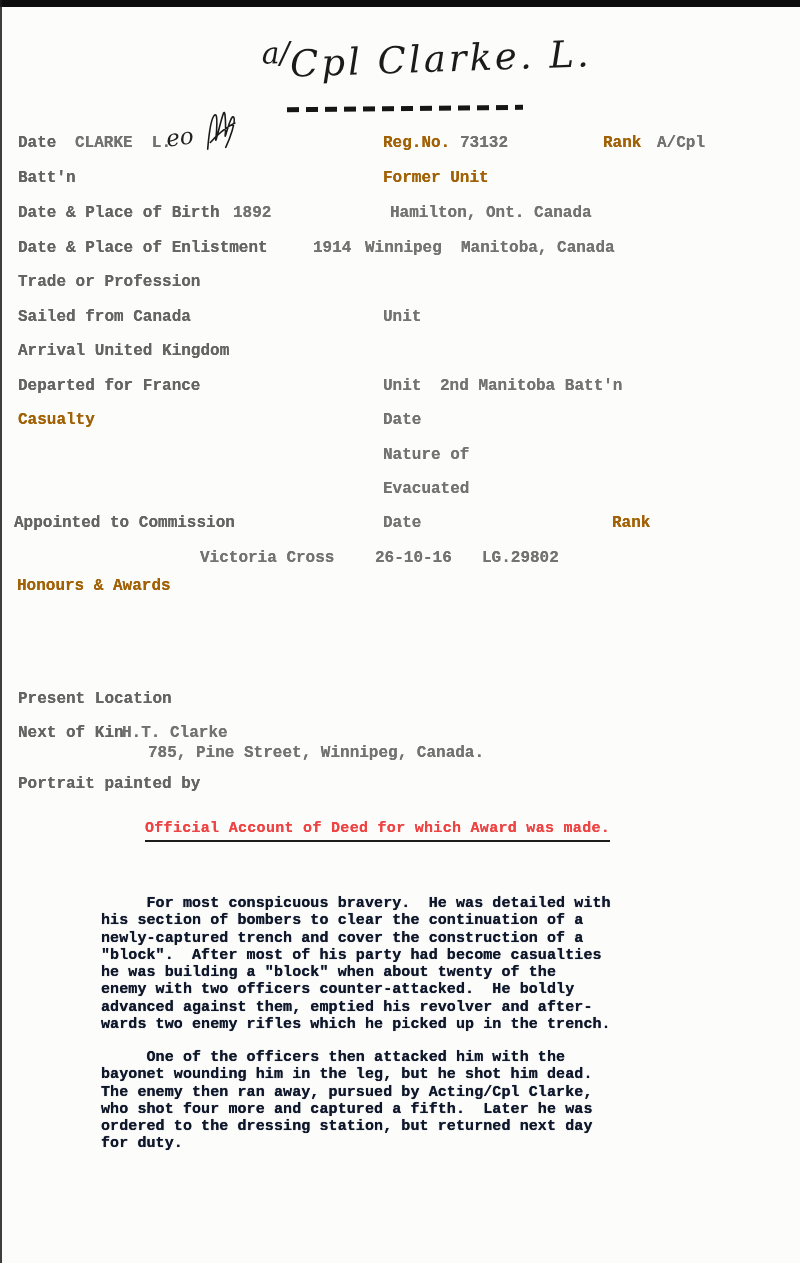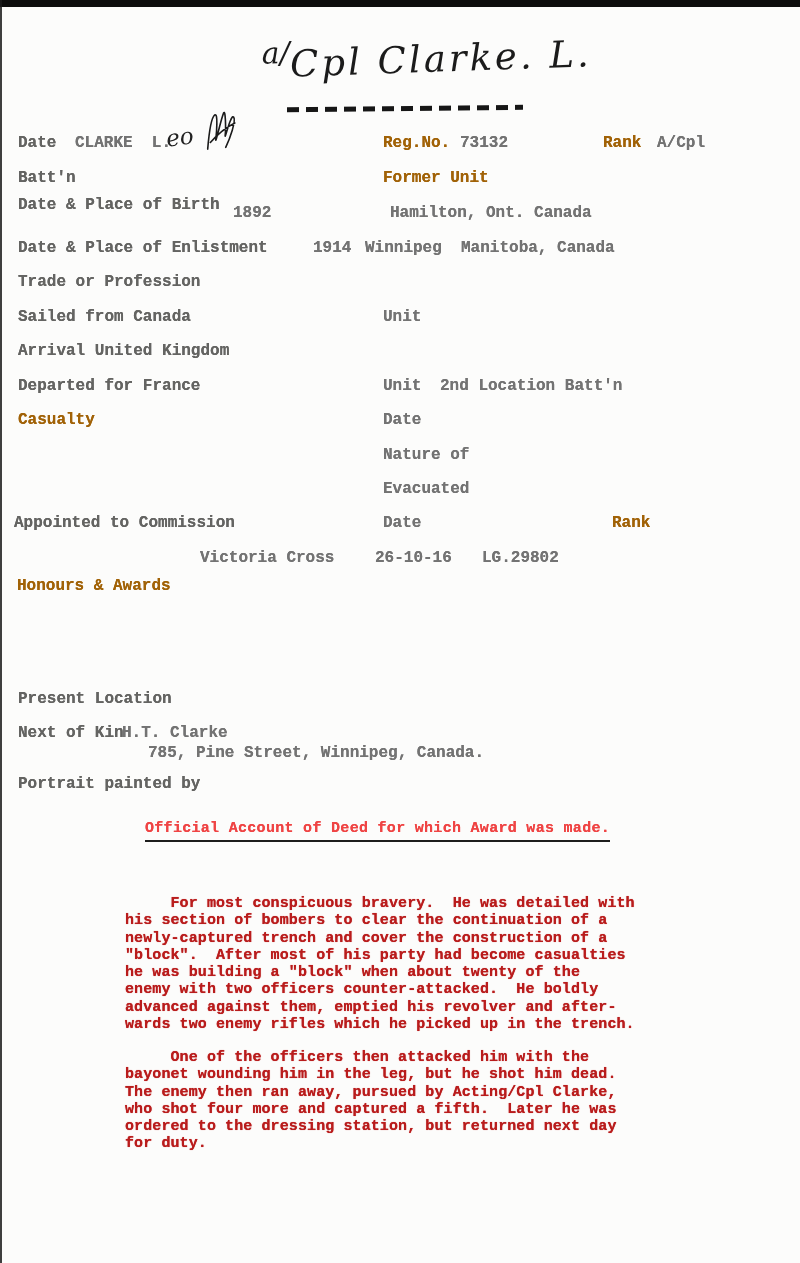--- a/index.html
+++ b/index.html
@@ -75,24 +75,24 @@
     position: absolute; left: 145px; top: 820px;
     font-size: 15px; font-weight: bold;
     color: #ef4444;
     letter-spacing: 0.3px;
     border-bottom: 2.5px solid #1d1d1c;
     padding-bottom: 3px;
     text-shadow: 0 0 .6px currentColor;
     white-space: pre;
   }
   .para {
-    position: absolute; left: 125px;
+    position: absolute; left: 101px;
     font-size: 15px; font-weight: bold;
     line-height: 17.3px;
-    color: #b91c1c;
+    color: #0f172a;
     white-space: pre;
     letter-spacing: 0.1px;
     text-shadow: 0 0 .7px currentColor;
   }
   .para-1 { top: 895px; }
   .para-2 { top: 1049px; }
 </style>
 </head>
 <body>
 
@@ -114,33 +114,33 @@
 
   <div id="record-rows">
       <span class="chunk tone-faint" style="left: 18px; top: 134px;">Date</span>
       <span class="chunk tone-dark" style="left: 75px; top: 134px;">CLARKE  L.</span>
       <span class="chunk tone-normal" style="left: 383px; top: 134px;">Reg.No.</span>
       <span class="chunk tone-dark" style="left: 460px; top: 134px;">73132</span>
       <span class="chunk tone-normal" style="left: 603px; top: 134px;">Rank</span>
       <span class="chunk tone-dark" style="left: 657px; top: 134px;">A/Cpl</span>
       <span class="chunk tone-faint" style="left: 18px; top: 169px;">Batt'n</span>
       <span class="chunk tone-normal" style="left: 383px; top: 169px;">Former Unit</span>
-      <span class="chunk tone-faint" style="left: 18px; top: 196px;">Date &amp; Place of Birth</span>
+      <span class="chunk tone-faint" style="left: 18px; top: 204px;">Date &amp; Place of Birth</span>
       <span class="chunk tone-dark" style="left: 233px; top: 204px;">1892</span>
       <span class="chunk tone-dark" style="left: 390px; top: 204px;">Hamilton, Ont. Canada</span>
       <span class="chunk tone-faint" style="left: 18px; top: 239px;">Date &amp; Place of Enlistment</span>
       <span class="chunk tone-dark" style="left: 273px; top: 239px; margin-left: 40px;">1914</span>
       <span class="chunk tone-dark" style="left: 365px; top: 239px;">Winnipeg  Manitoba, Canada</span>
       <span class="chunk tone-faint" style="left: 18px; top: 273px;">Trade or Profession</span>
       <span class="chunk tone-faint" style="left: 18px; top: 308px;">Sailed from Canada</span>
       <span class="chunk tone-dark" style="left: 383px; top: 308px;">Unit</span>
       <span class="chunk tone-faint" style="left: 18px; top: 342px;">Arrival United Kingdom</span>
       <span class="chunk tone-faint" style="left: 18px; top: 377px;">Departed for France</span>
       <span class="chunk tone-dark" style="left: 383px; top: 377px;">Unit</span>
-      <span class="chunk tone-dark" style="left: 440px; top: 377px;">2nd Location Batt'n</span>
+      <span class="chunk tone-dark" style="left: 440px; top: 377px;">2nd Manitoba Batt'n</span>
       <span class="chunk tone-normal" style="left: 18px; top: 411px;">Casualty</span>
       <span class="chunk tone-dark" style="left: 383px; top: 411px;">Date</span>
       <span class="chunk tone-dark" style="left: 383px; top: 446px;">Nature of</span>
       <span class="chunk tone-dark" style="left: 383px; top: 480px;">Evacuated</span>
       <span class="chunk tone-faint" style="left: 14px; top: 514px;">Appointed to Commission</span>
       <span class="chunk tone-dark" style="left: 383px; top: 514px;">Date</span>
       <span class="chunk tone-normal" style="left: 612px; top: 514px;">Rank</span>
       <span class="chunk tone-normal" style="left: 17px; top: 549px; margin-top: 28px;">Honours &amp; Awards</span>
       <span class="chunk tone-dark" style="left: 200px; top: 549px;">Victoria Cross</span>
       <span class="chunk tone-dark" style="left: 375px; top: 549px;">26-10-16</span>

